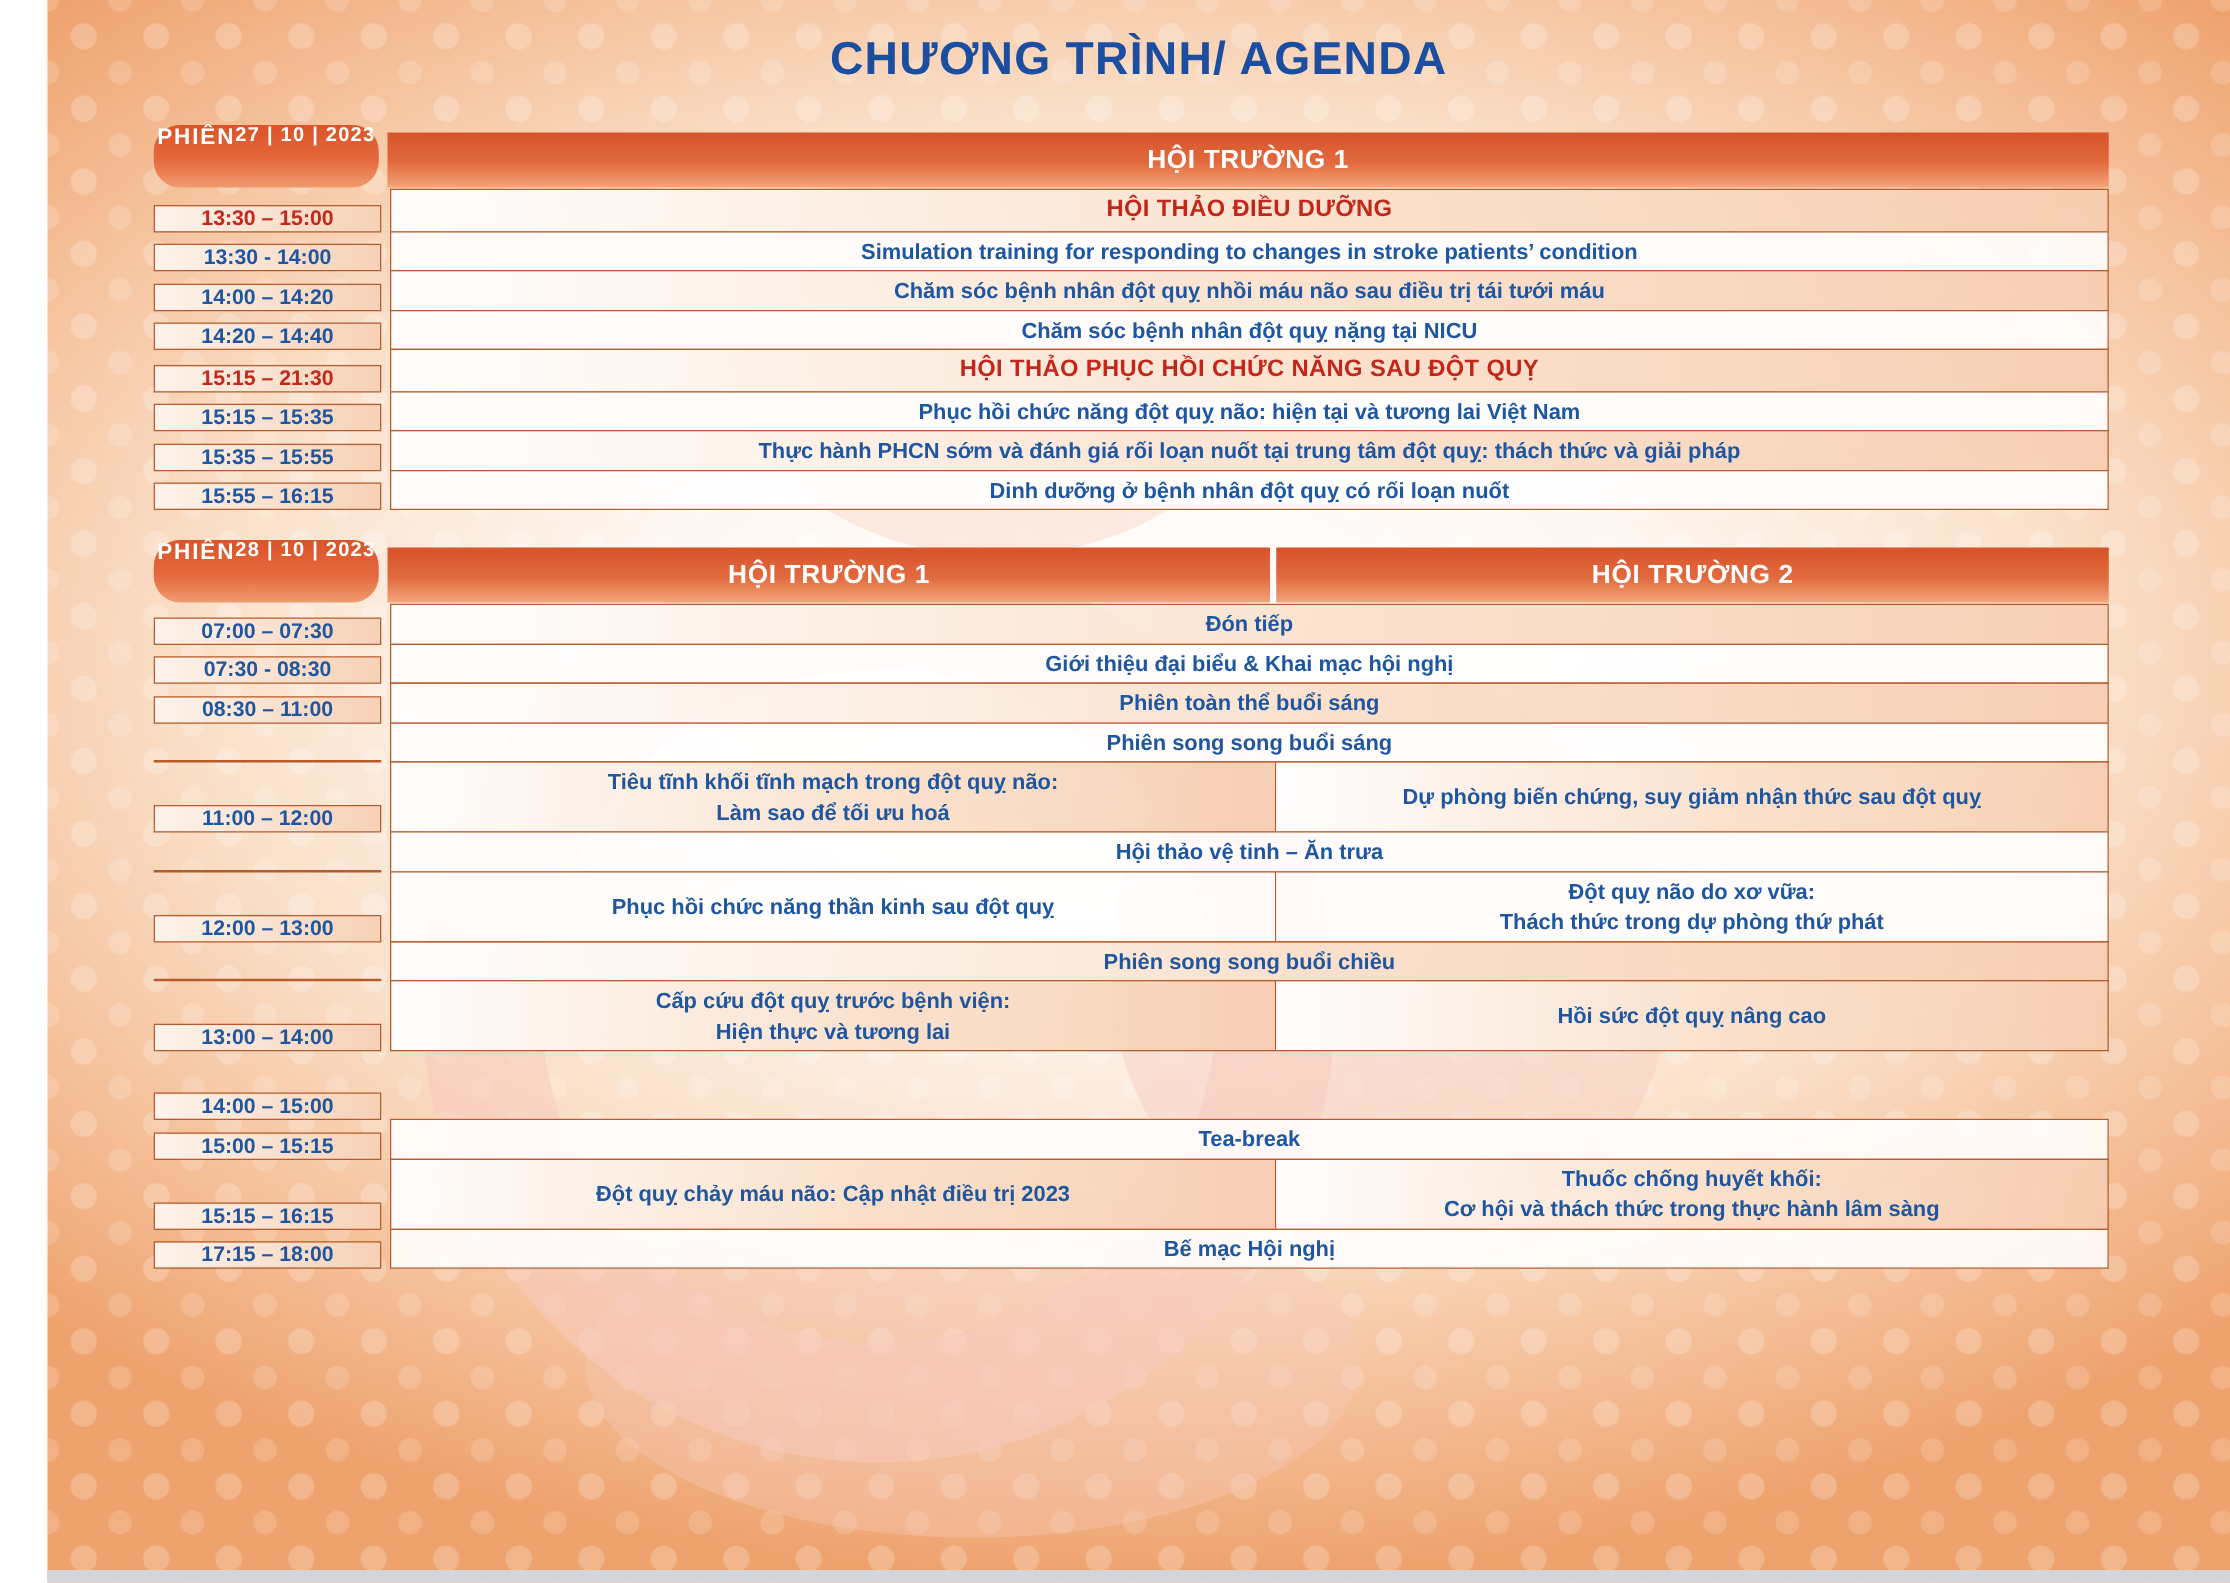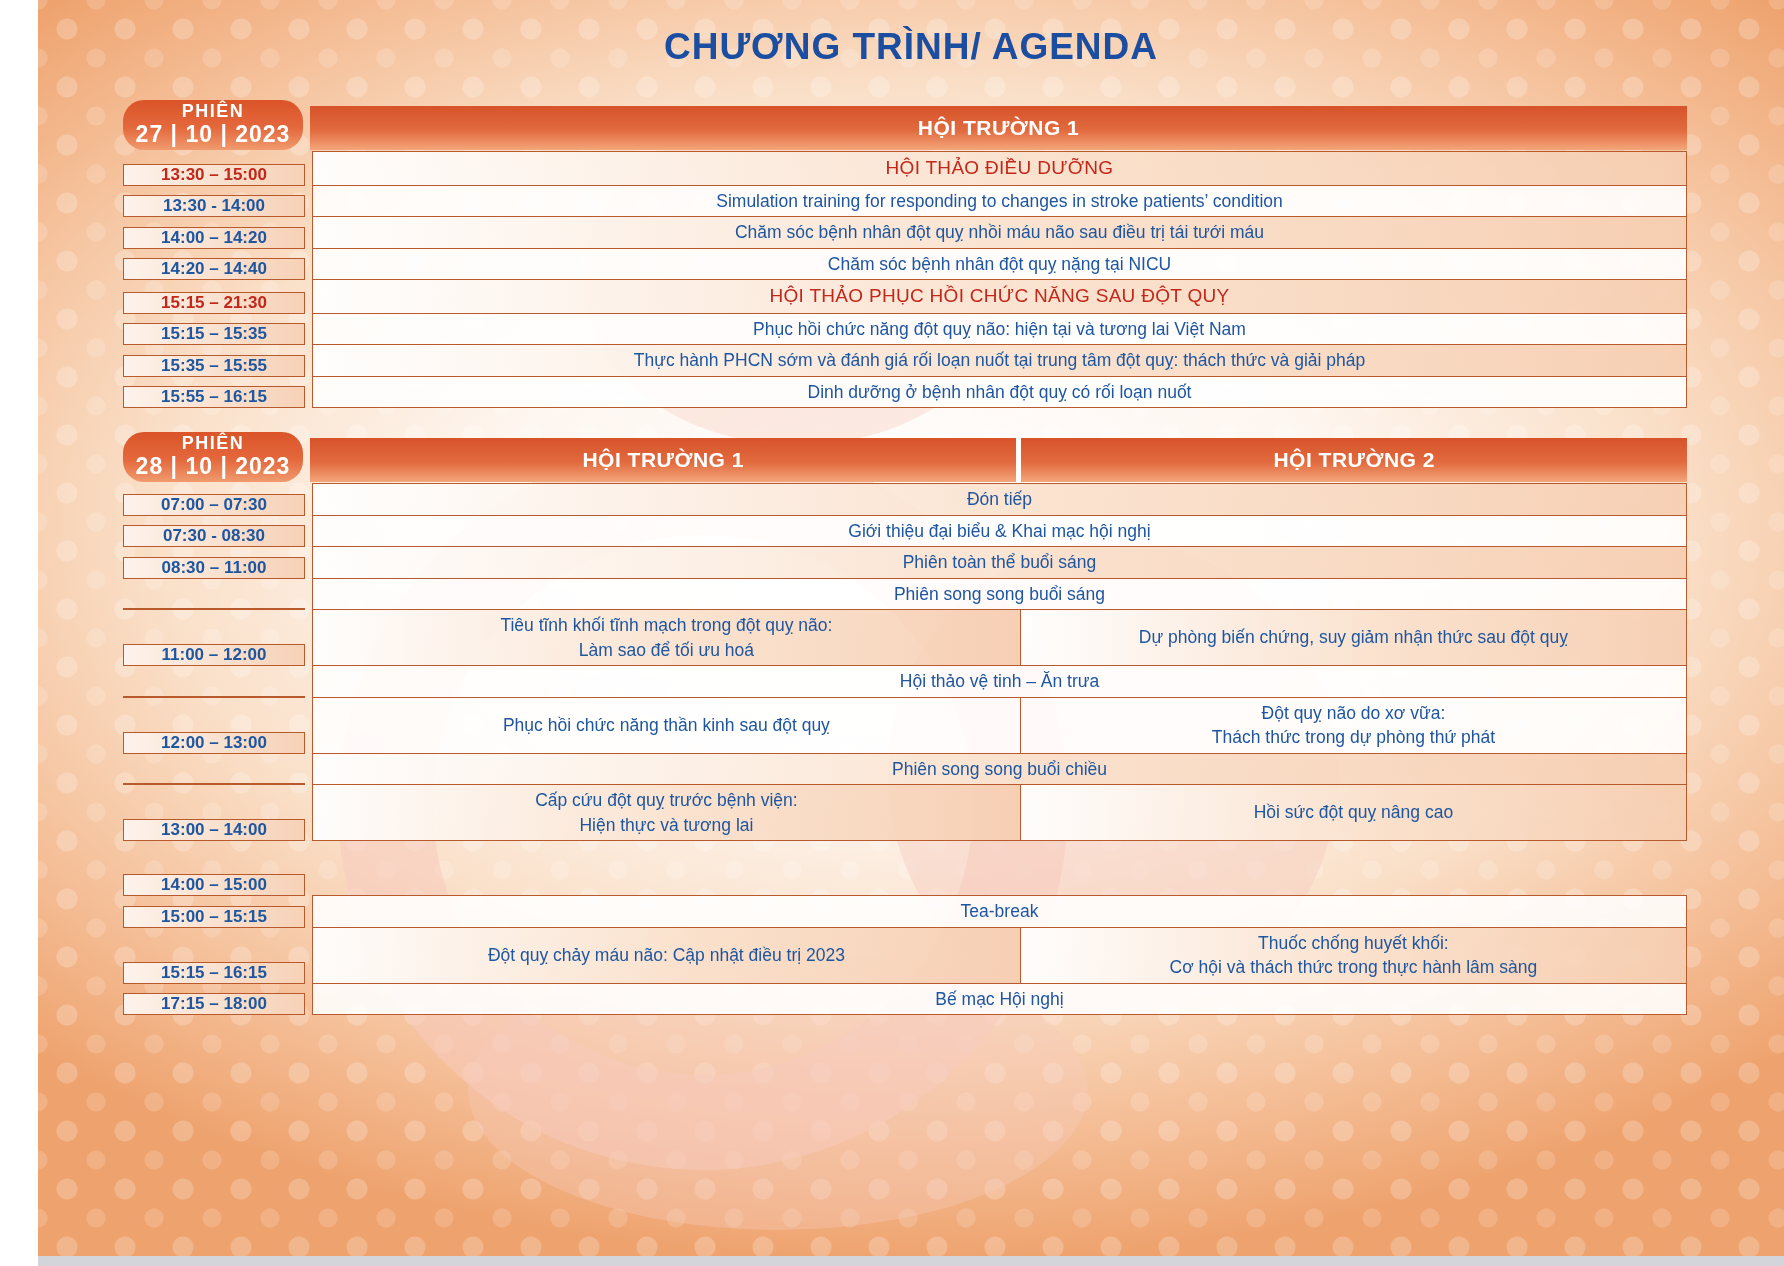--- a/index.html
+++ b/index.html
@@ -41,25 +41,25 @@
   }
 
   .session{position:absolute;left:85px;right:97px;z-index:2;}
   #session-0{top:100px;}
   #session-1{top:432px;}
 
   .shead{display:flex;align-items:flex-start;}
   .datebox{
     width:180px;flex:none;height:50px;
     background:linear-gradient(180deg,#da5428 0%,#e4683c 55%,#f09b6e 100%);
-    color:#fff;text-align:center;display:flex;flex-direction:column;
+    color:#fff;text-align:center;display:flex;flex-direction:row;
     justify-content:center;line-height:1.1;border-radius:21px;
   }
   .dlabel{font-size:18px;font-weight:bold;letter-spacing:1.5px;}
-  .ddate{font-size:23px;font-weight:bold;letter-spacing:1px;}
+  .ddate{font-size:16px;font-weight:bold;letter-spacing:1px;}
   .hallwrap{flex:1;margin-left:7px;display:flex;gap:5px;align-items:flex-end;height:50px;}
   .hall{
     height:44px;flex:1;
     background:linear-gradient(180deg,#d7532a 0%,#e26a3e 55%,#f3a67b 100%);
     color:#fff;font-weight:bold;font-size:21px;letter-spacing:.5px;
     display:flex;align-items:center;justify-content:center;
   }
   #session-1 .hall.h1{flex:0 0 51.3%;}
 
   .rows{margin-top:2px;display:flex;flex-direction:column;}
@@ -68,21 +68,21 @@
   .tcell{
     width:180px;flex:none;border:1px solid #b85a2b;
     display:flex;align-items:center;justify-content:center;
     font-weight:bold;font-size:17px;color:var(--text-blue,#1e56a0);
     background:linear-gradient(90deg,#fdf3ec 0%,#f6d1b6 100%);
   }
   .rowcontent{flex:1;display:flex;margin-left:7px;}
   .ccell{
     border:1px solid #b85a2b;flex:1;
     display:flex;align-items:center;justify-content:center;text-align:center;
-    color:var(--text-blue,#1e56a0);font-weight:normal;font-size:17.5px;
+    color:var(--text-blue,#1e56a0);font-weight:bold;font-size:17.5px;
     line-height:1.4;white-space:pre-line;padding:3px 12px;box-sizing:border-box;
   }
   .cols .ccell.col1{flex:0 0 51.55%;}
   .cols .ccell.col2{border-left:0;}
   .bg-white .ccell{background:rgba(255,255,255,0.88);}
   .bg-peach .ccell{background:linear-gradient(90deg,
       rgba(255,255,255,0.95) 0%, rgba(250,224,203,0.92) 55%, rgba(246,206,178,0.90) 100%);}
   .trow.red .tcell{color:var(--text-red,#c2271a);}
   .trow.red .ccell{color:var(--text-red,#c2271a);font-size:19px;letter-spacing:.3px;}
 

